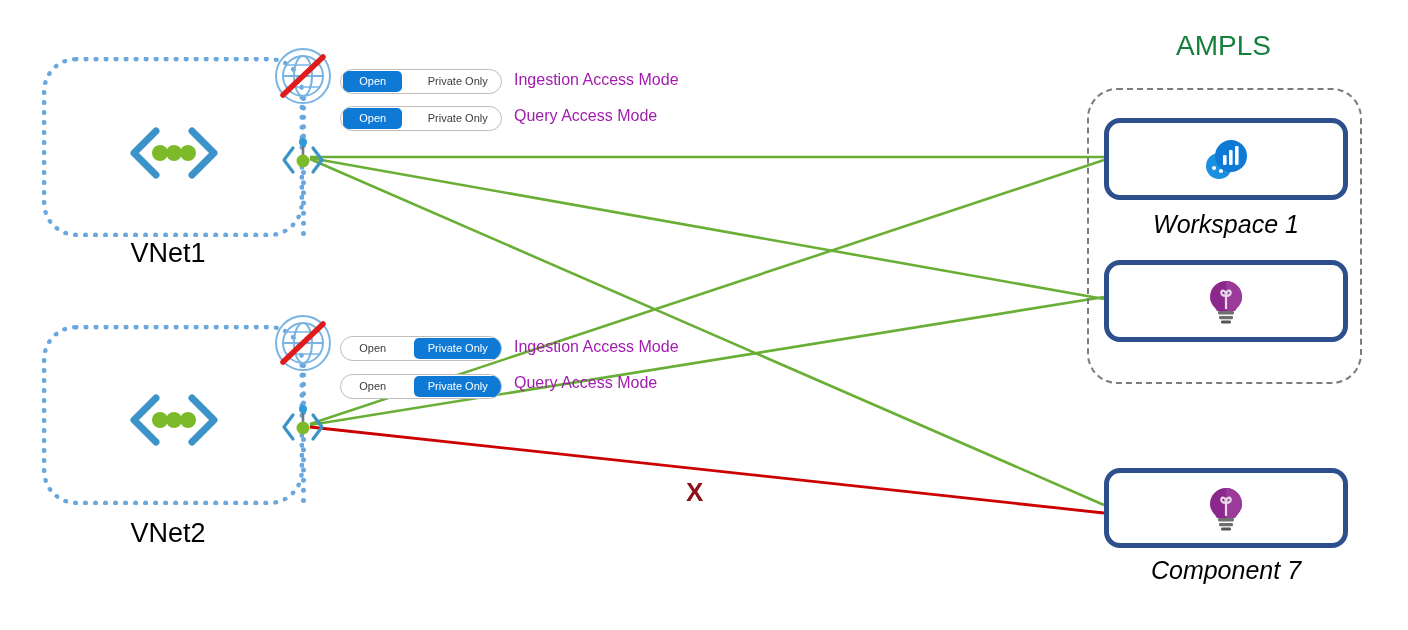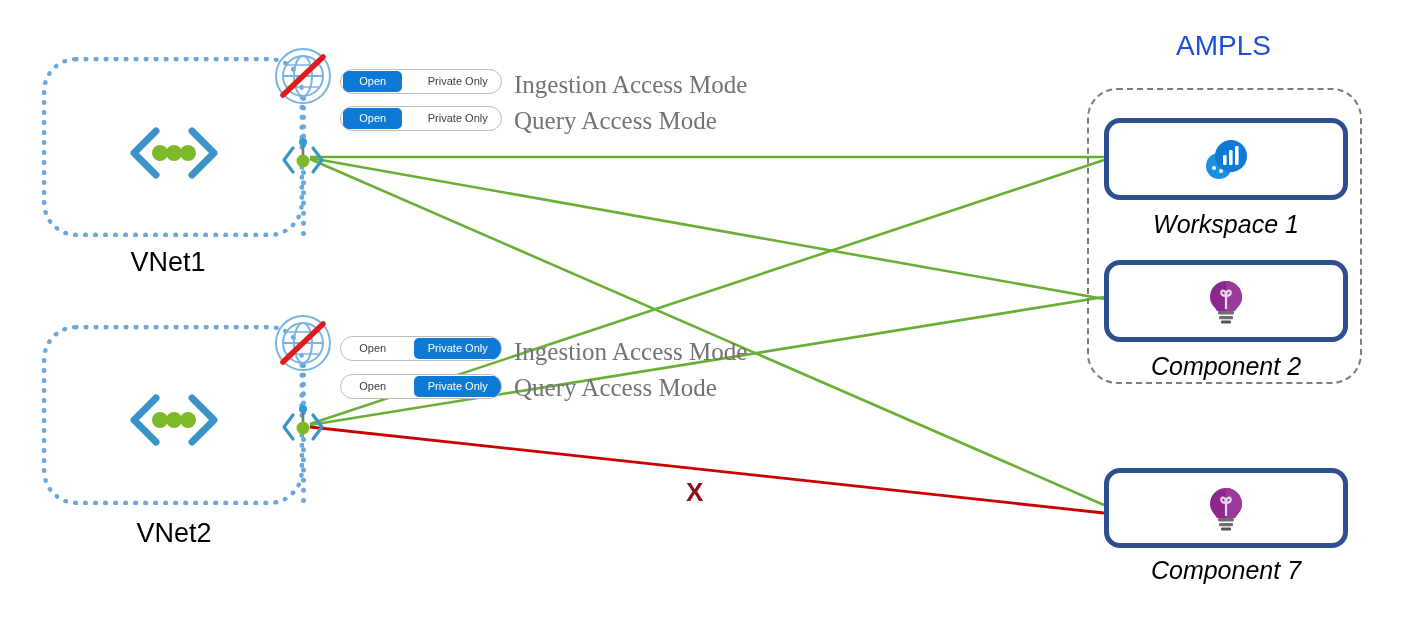--- a/index.html
+++ b/index.html
@@ -94,31 +94,31 @@
   }
   .seg.off {
     background: transparent;
     color: #3a3a3a;
   }
   .seg-open  { width: 66px; margin-left: 2px; }
   .seg-priv  { width: 96px; margin-left: 12px; }
 
   .mode-label {
     position: absolute;
-    font-size: 25px;
-    color: #737373;
+    font-size: 16px;
+    color: #a21caf;
     white-space: nowrap;
-    font-family: Liberation Serif, serif;
+    font-family: Liberation Sans, sans-serif;
   }
 
   
   .ampls-title {
     position: absolute;
     font-size: 28px;
-    color: #1d4ed8;
+    color: #15803d;
     white-space: nowrap;
     font-family: "Liberation Sans", sans-serif;
   }
   .ampls-boundary {
     position: absolute;
     border: 2px dashed #7c7c7c;
     border-radius: 30px;
     box-sizing: border-box;
   }
 
@@ -172,21 +172,21 @@
   <div class="vnet-box" style="left:42px; top:57px; width:262px; height:180px;"></div>
 
   <svg class="vnet-inner-icon" style="left:126px; top:125px;" viewBox="0 0 96 56">
     <path d="M30 6 L8 28 L30 50" fill="none" stroke="#3c93c9" stroke-width="7" stroke-linecap="round" stroke-linejoin="round"></path>
     <path d="M66 6 L88 28 L66 50" fill="none" stroke="#3c93c9" stroke-width="7" stroke-linecap="round" stroke-linejoin="round"></path>
     <circle cx="34" cy="28" r="8" fill="#7cba2a"></circle>
     <circle cx="48" cy="28" r="8" fill="#7cba2a"></circle>
     <circle cx="62" cy="28" r="8" fill="#7cba2a"></circle>
   </svg>
 
-  <div class="vnet-label" style="left:38px; top:247px;">VNet1</div>
+  <div class="vnet-label" style="left:38px; top:238px;">VNet1</div>
 
   <div class="pe-stem" style="left:301px; top:96px; height:52px;"></div>
   <div class="pe-stem" style="left:301px; top:170px; height:66px;"></div>
 
   <svg class="globe-icon" style="left:274px; top:47px;" viewBox="0 0 58 58">
     <circle cx="29" cy="29" r="27" fill="none" stroke="#79b4e3" stroke-width="2"></circle>
     <circle cx="29" cy="29" r="20" fill="none" stroke="#79b4e3" stroke-width="2"></circle>
     <ellipse cx="29" cy="29" rx="9" ry="20" fill="none" stroke="#79b4e3" stroke-width="2"></ellipse>
     <line x1="9" y1="29" x2="49" y2="29" stroke="#79b4e3" stroke-width="2"></line>
     <line x1="12" y1="18" x2="46" y2="18" stroke="#79b4e3" stroke-width="1.6"></line>
@@ -217,21 +217,21 @@
   <div class="vnet-box" style="left:42px; top:325px; width:262px; height:180px;"></div>
 
   <svg class="vnet-inner-icon" style="left:126px; top:392px;" viewBox="0 0 96 56">
     <path d="M30 6 L8 28 L30 50" fill="none" stroke="#3c93c9" stroke-width="7" stroke-linecap="round" stroke-linejoin="round"></path>
     <path d="M66 6 L88 28 L66 50" fill="none" stroke="#3c93c9" stroke-width="7" stroke-linecap="round" stroke-linejoin="round"></path>
     <circle cx="34" cy="28" r="8" fill="#7cba2a"></circle>
     <circle cx="48" cy="28" r="8" fill="#7cba2a"></circle>
     <circle cx="62" cy="28" r="8" fill="#7cba2a"></circle>
   </svg>
 
-  <div class="vnet-label" style="left:44px; top:518px;">VNet2</div>
+  <div class="vnet-label" style="left:38px; top:518px;">VNet2</div>
 
   <div class="pe-stem" style="left:301px; top:363px; height:52px;"></div>
   <div class="pe-stem" style="left:301px; top:437px; height:66px;"></div>
 
   <svg class="globe-icon" style="left:274px; top:314px;" viewBox="0 0 58 58">
     <circle cx="29" cy="29" r="27" fill="none" stroke="#79b4e3" stroke-width="2"></circle>
     <circle cx="29" cy="29" r="20" fill="none" stroke="#79b4e3" stroke-width="2"></circle>
     <ellipse cx="29" cy="29" rx="9" ry="20" fill="none" stroke="#79b4e3" stroke-width="2"></ellipse>
     <line x1="9" y1="29" x2="49" y2="29" stroke="#79b4e3" stroke-width="2"></line>
     <line x1="12" y1="18" x2="46" y2="18" stroke="#79b4e3" stroke-width="1.6"></line>
@@ -283,21 +283,20 @@
       <path d="M25 5 C34 5 41 12 41 21 C41 28 36 31 34 35 L16 35 C14 31 9 28 9 21 C9 12 16 5 25 5 Z" fill="#8c288c"></path>
       <path d="M25 5 C34 5 41 12 41 21 C41 28 36 31 34 35 L25 35 Z" fill="#9b3a9b"></path>
       <rect x="17" y="35" width="16" height="3.4" rx="1.3" fill="#6e6e6e"></rect>
       <rect x="18" y="40" width="14" height="3.2" rx="1.3" fill="#6e6e6e"></rect>
       <rect x="20" y="44.6" width="10" height="3" rx="1.3" fill="#555555"></rect>
       <path d="M25 33 L25 20" stroke="#e8d9ea" stroke-width="2.2"></path>
       <path d="M25 20 C21 20 19.5 17.5 20.5 15.5 C21.5 14 24 14.5 24.6 17 L25 20" fill="none" stroke="#e8d9ea" stroke-width="2.2"></path>
       <path d="M25 20 C29 20 30.5 17.5 29.5 15.5 C28.5 14 26 14.5 25.4 17 L25 20" fill="none" stroke="#e8d9ea" stroke-width="2.2"></path>
     </svg>
   </div>
-  <div class="res-label" style="left:1104px; top:352px; width:244px;">Component 2</div>
 
   <div class="res-card" style="left:1104px; top:468px; width:244px; height:80px;">
     <svg class="res-icon" viewBox="0 0 50 50">
       <path d="M25 5 C34 5 41 12 41 21 C41 28 36 31 34 35 L16 35 C14 31 9 28 9 21 C9 12 16 5 25 5 Z" fill="#8c288c"></path>
       <path d="M25 5 C34 5 41 12 41 21 C41 28 36 31 34 35 L25 35 Z" fill="#9b3a9b"></path>
       <rect x="17" y="35" width="16" height="3.4" rx="1.3" fill="#6e6e6e"></rect>
       <rect x="18" y="40" width="14" height="3.2" rx="1.3" fill="#6e6e6e"></rect>
       <rect x="20" y="44.6" width="10" height="3" rx="1.3" fill="#555555"></rect>
       <path d="M25 33 L25 20" stroke="#e8d9ea" stroke-width="2.2"></path>
       <path d="M25 20 C21 20 19.5 17.5 20.5 15.5 C21.5 14 24 14.5 24.6 17 L25 20" fill="none" stroke="#e8d9ea" stroke-width="2.2"></path>

